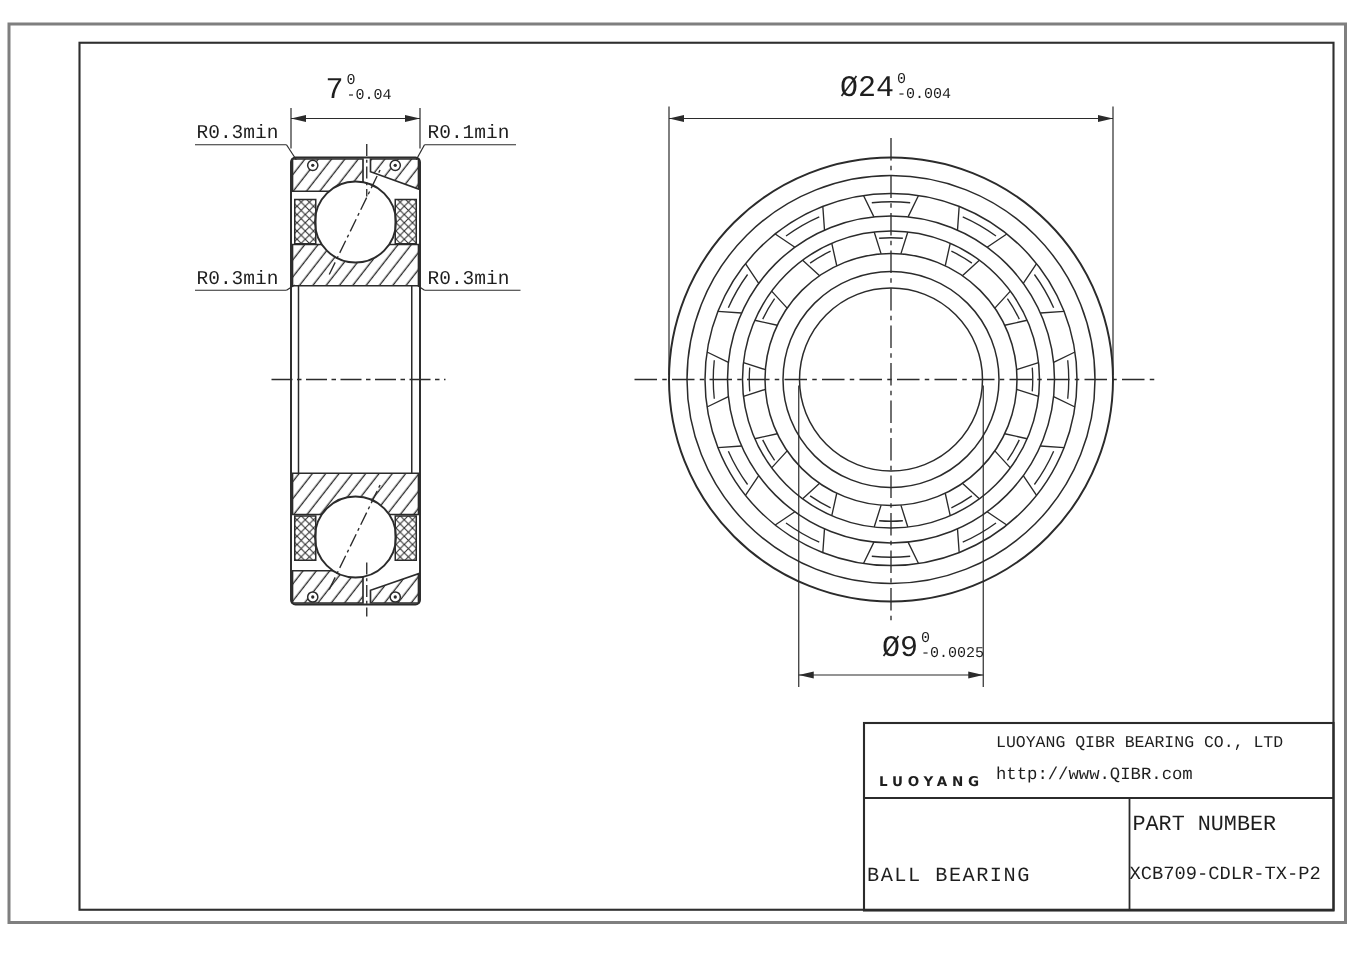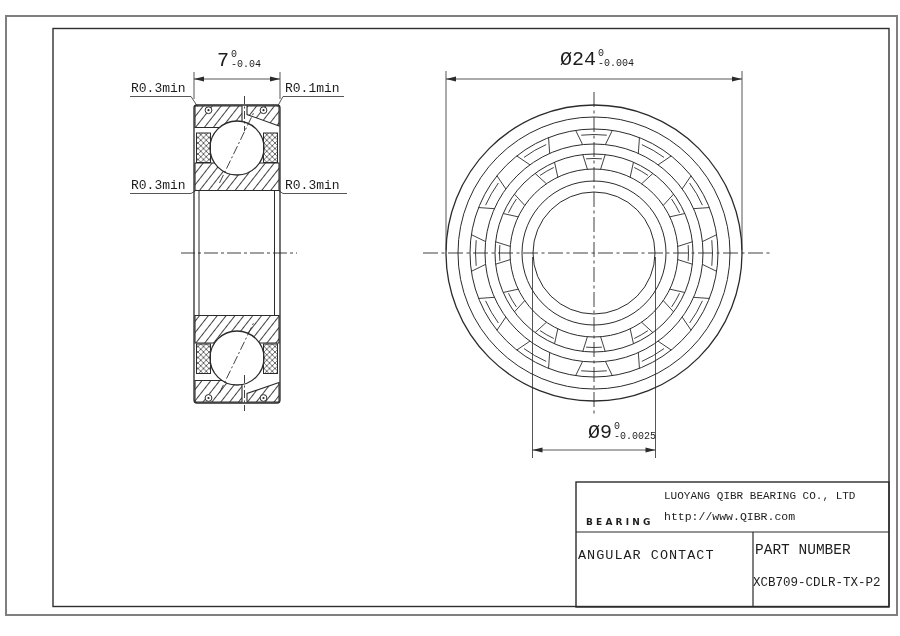--- a/index.html
+++ b/index.html
@@ -167,23 +167,23 @@
       <span class="tl">0</span>
       <span>-0.0025</span>
     </span>
   </div>
 
   <div class="txt rlabel" style="left:131px;top:82px;">R0.3min</div>
   <div class="txt rlabel" style="left:285px;top:82px;">R0.1min</div>
   <div class="txt rlabel" style="left:131px;top:179px;">R0.3min</div>
   <div class="txt rlabel" style="left:285px;top:179px;">R0.3min</div>
 
-  <div class="txt logo-sub" style="left:586px;top:518px;">BEARING</div>
+  <div class="txt logo-sub" style="left:586px;top:518px;">LUOYANG</div>
 
   <div class="txt company tb-center" style="left:664px;top:491px;width:226px;">LUOYANG QIBR BEARING CO., LTD</div>
   <div class="txt website tb-center" style="left:664px;top:511px;width:226px;">http://www.QIBR.com</div>
 
-  <div class="txt product tb-center" style="left:578px;top:549px;width:173px;">ANGULAR CONTACT</div>
+  <div class="txt product tb-center" style="left:578px;top:578px;width:173px;">BALL BEARING</div>
 
   <div class="txt pn-label tb-center" style="left:755px;top:543px;width:132px;">PART NUMBER</div>
   <div class="txt pn-value tb-center" style="left:753px;top:577px;width:120px;">XCB709-CDLR-TX-P2</div>
 
 </div>
 
 </body></html>

